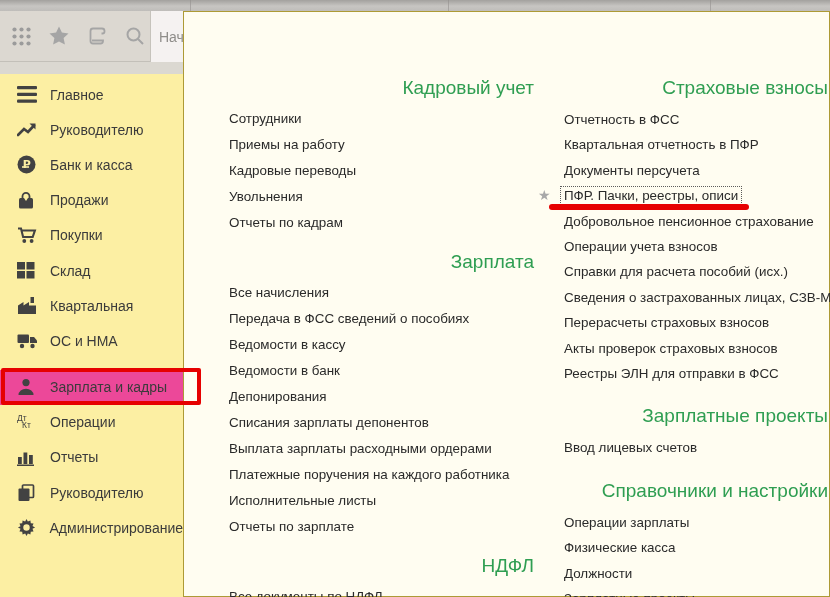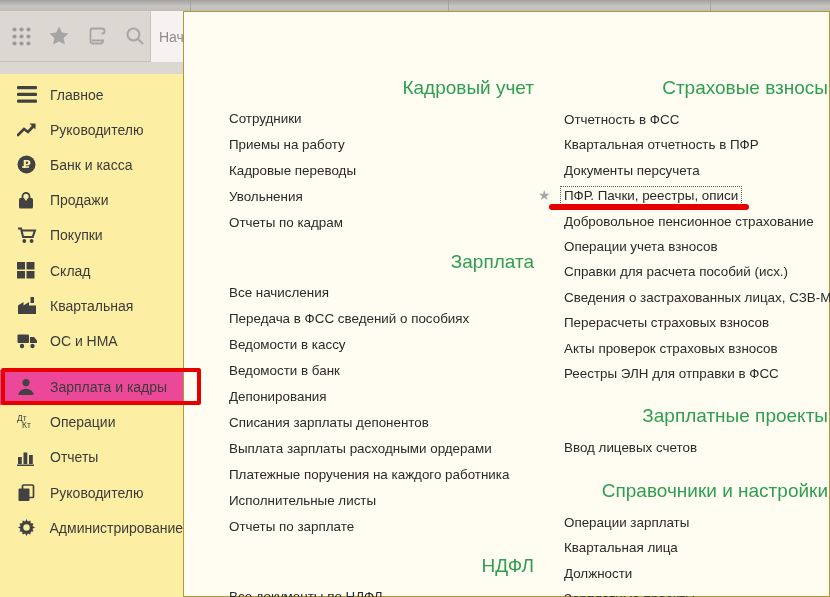--- a/index.html
+++ b/index.html
@@ -298,18 +298,18 @@
         <div class="item"><span class="item-text">Акты проверок страховых взносов</span></div>
         <div class="item"><span class="item-text">Реестры ЭЛН для отправки в ФСС</span></div>
       </div>
       <div class="section">
         <div class="section-title">Зарплатные проекты</div>
         <div class="item"><span class="item-text">Ввод лицевых счетов</span></div>
       </div>
       <div class="section">
         <div class="section-title">Справочники и настройки</div>
         <div class="item"><span class="item-text">Операции зарплаты</span></div>
-        <div class="item"><span class="item-text">Квартальная лица</span></div>
+        <div class="item"><span class="item-text">Физические касса</span></div>
         <div class="item"><span class="item-text">Должности</span></div>
         <div class="item"><span class="item-text">Зарплатные проекты</span></div>
       </div>
     </div>
 </div>
 
 </body></html>

